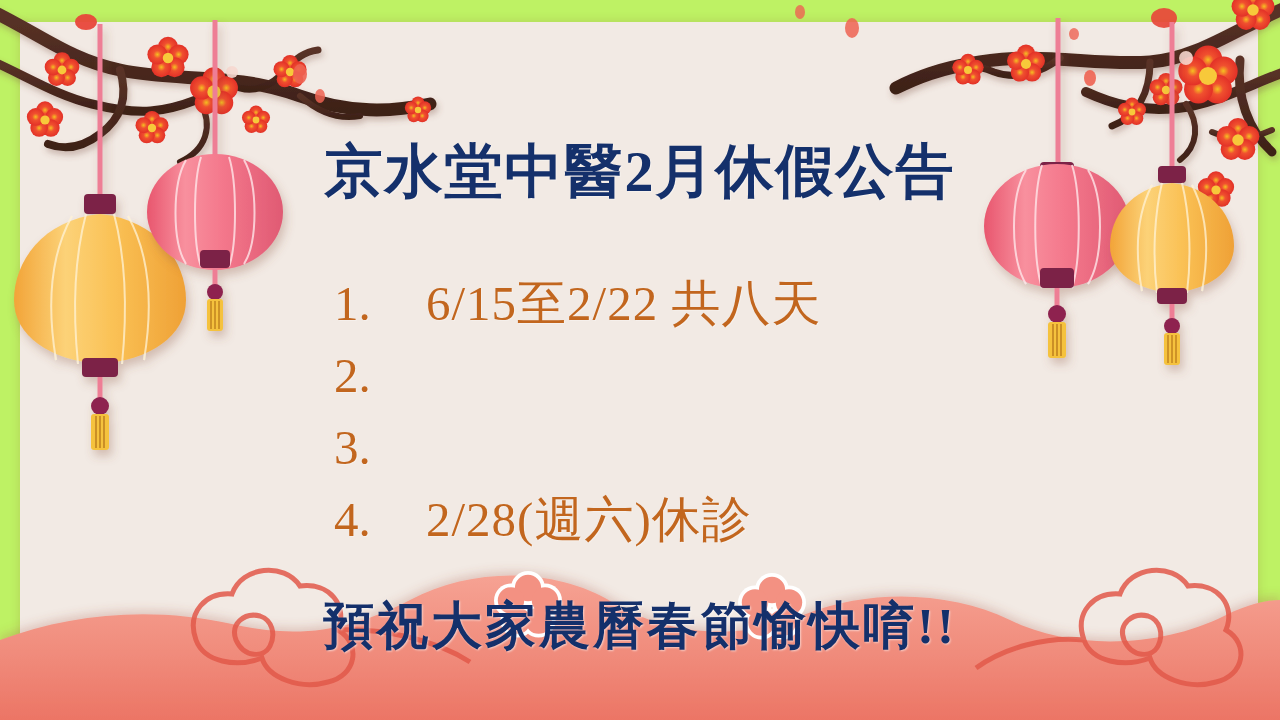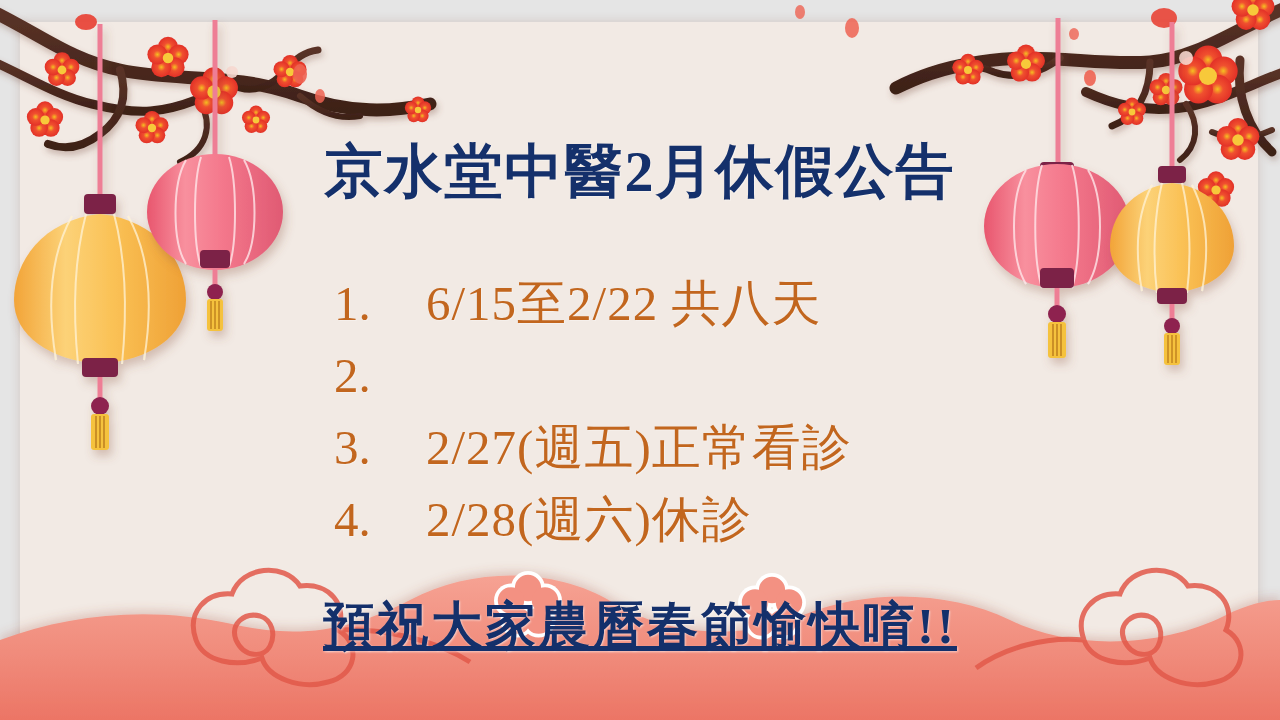--- a/index.html
+++ b/index.html
@@ -4,21 +4,21 @@
 <title>京水堂中醫2月休假公告</title>
 <style>
   html,body{margin:0;padding:0;}
   body{
     width:1280px;height:720px;overflow:hidden;
     font-family:"Liberation Serif","DejaVu Serif",serif;
     background:#D9483B;
   }
   #poster{
     position:relative;width:1280px;height:720px;overflow:hidden;
-    background:#e5e5e5;
+    background:#bef264;
   }
   
   .panel{
     position:absolute;left:20px;top:22px;right:22px;bottom:18px;
     background:#F2EAE4;
     box-shadow:0 0 10px rgba(120,60,40,.18);
   }
   .layer{position:absolute;left:0;top:0;width:1280px;height:720px;}
   svg.layer{overflow:visible;}
 
@@ -57,21 +57,20 @@
   .greeting{
     position:absolute;left:0;top:592px;width:1280px;
     text-align:center;
     color:#14306B;
     font-size:51px;
     font-weight:700;
     letter-spacing:3px;
     white-space:nowrap;
     text-shadow:1px 1px 2px rgba(255,255,255,.55);
     z-index:8;
-    text-decoration:underline;
   }
 </style>
 </head>
 <body>
 
 <div id="poster">
 
   <div class="panel"></div>
 
   <svg class="layer" viewBox="0 0 1280 720" xmlns="http://www.w3.org/2000/svg">
@@ -430,21 +429,20 @@
   <div class="list">
     <div class="list-row">
       <span class="list-num">1.</span>
       <span class="list-text">6/15至2/22 共八天</span>
     </div>
     <div class="list-row">
       <span class="list-num">2.</span>
     </div>
     <div class="list-row">
       <span class="list-num">3.</span>
-      <span class="list-text">2/27(週五)正常看診</span>
     </div>
     <div class="list-row">
       <span class="list-num">4.</span>
       <span class="list-text">2/28(週六)休診</span>
     </div>
   </div>
 
   <div class="greeting">預祝大家農曆春節愉快唷!!</div>
 
 </div>

